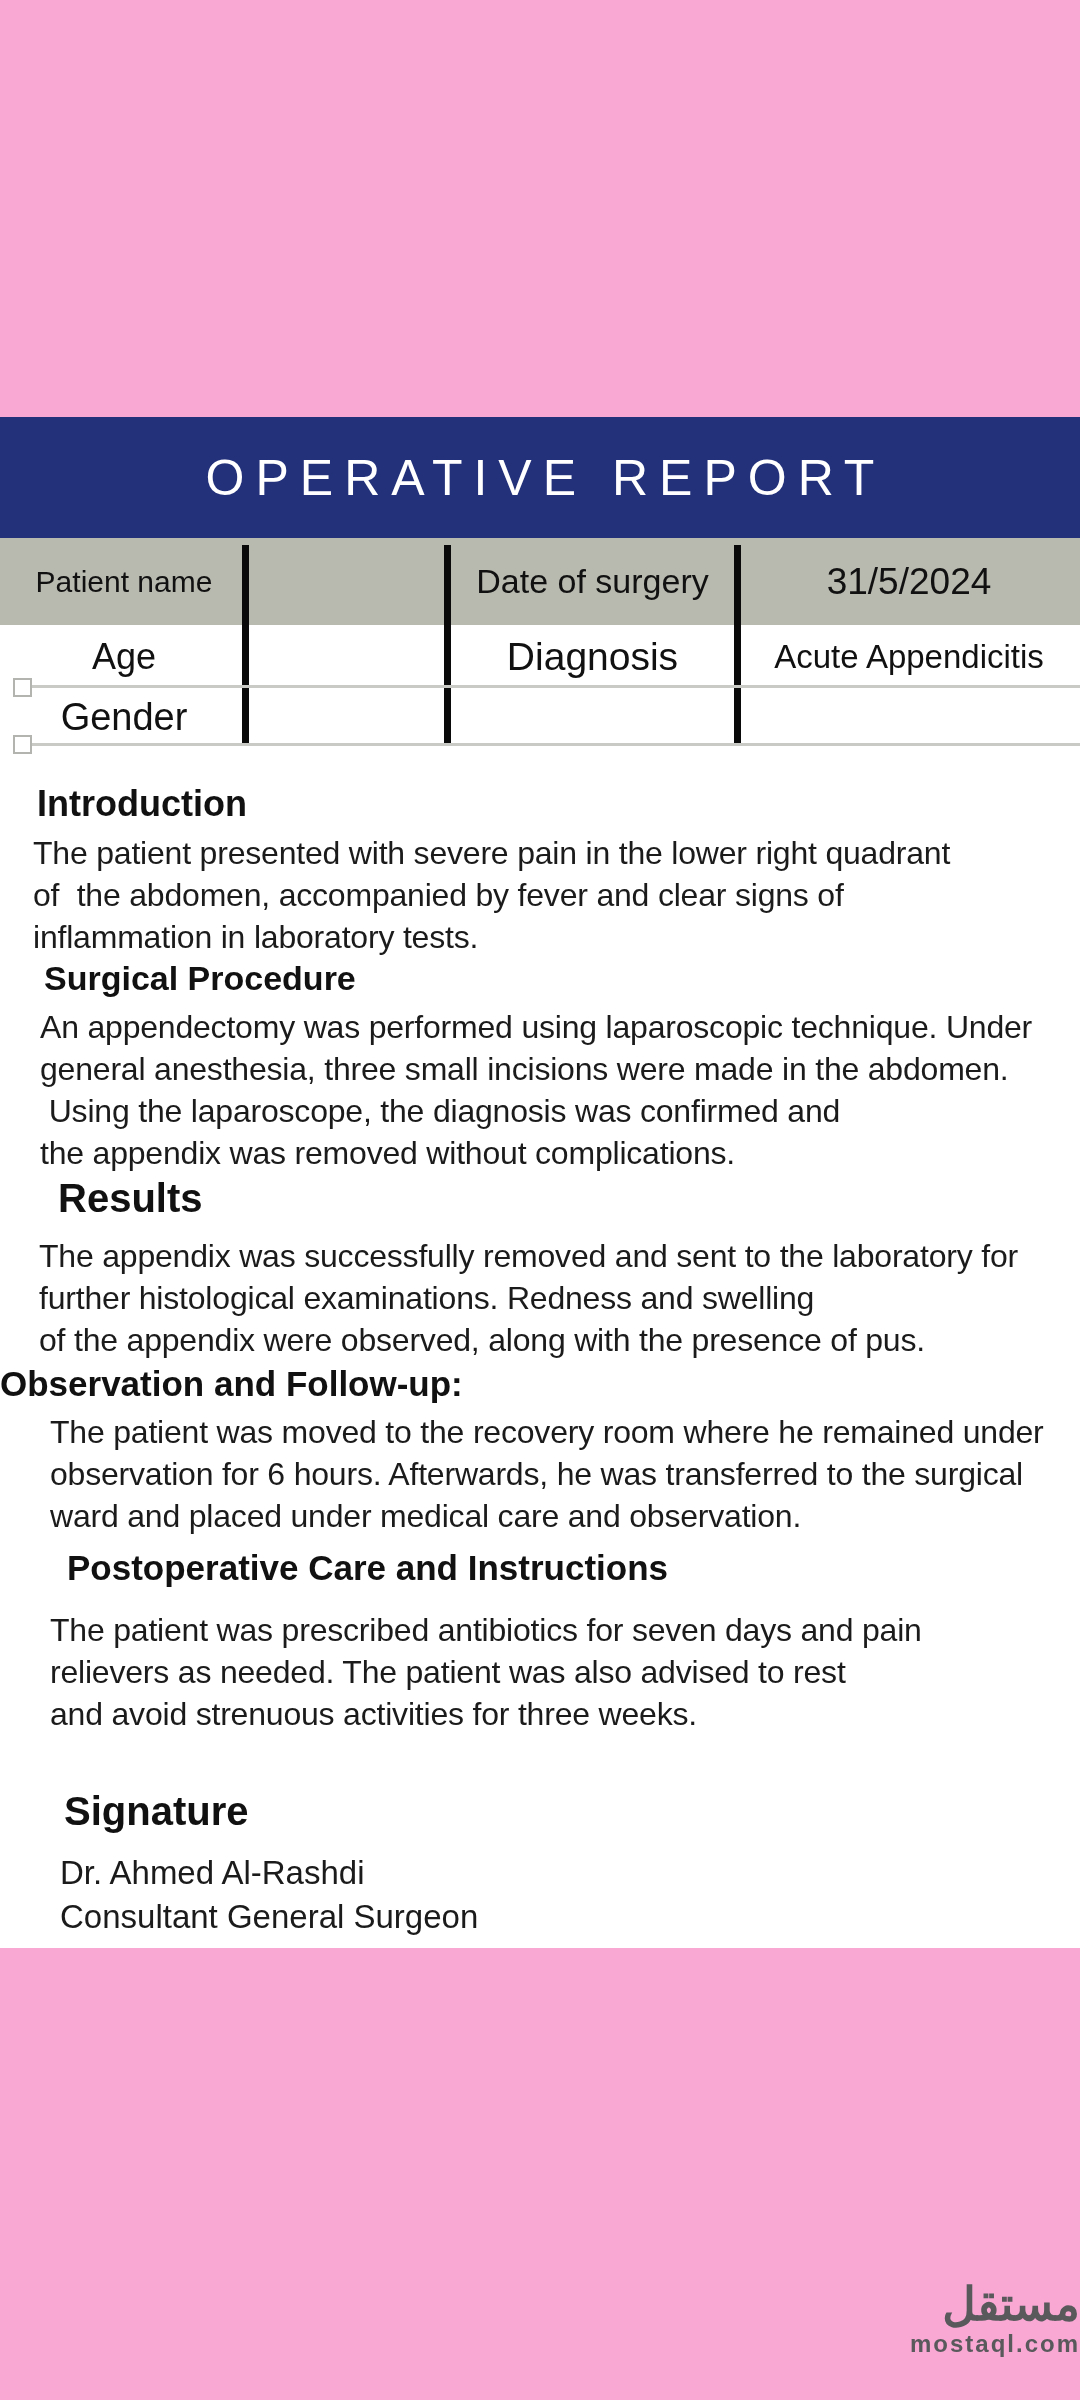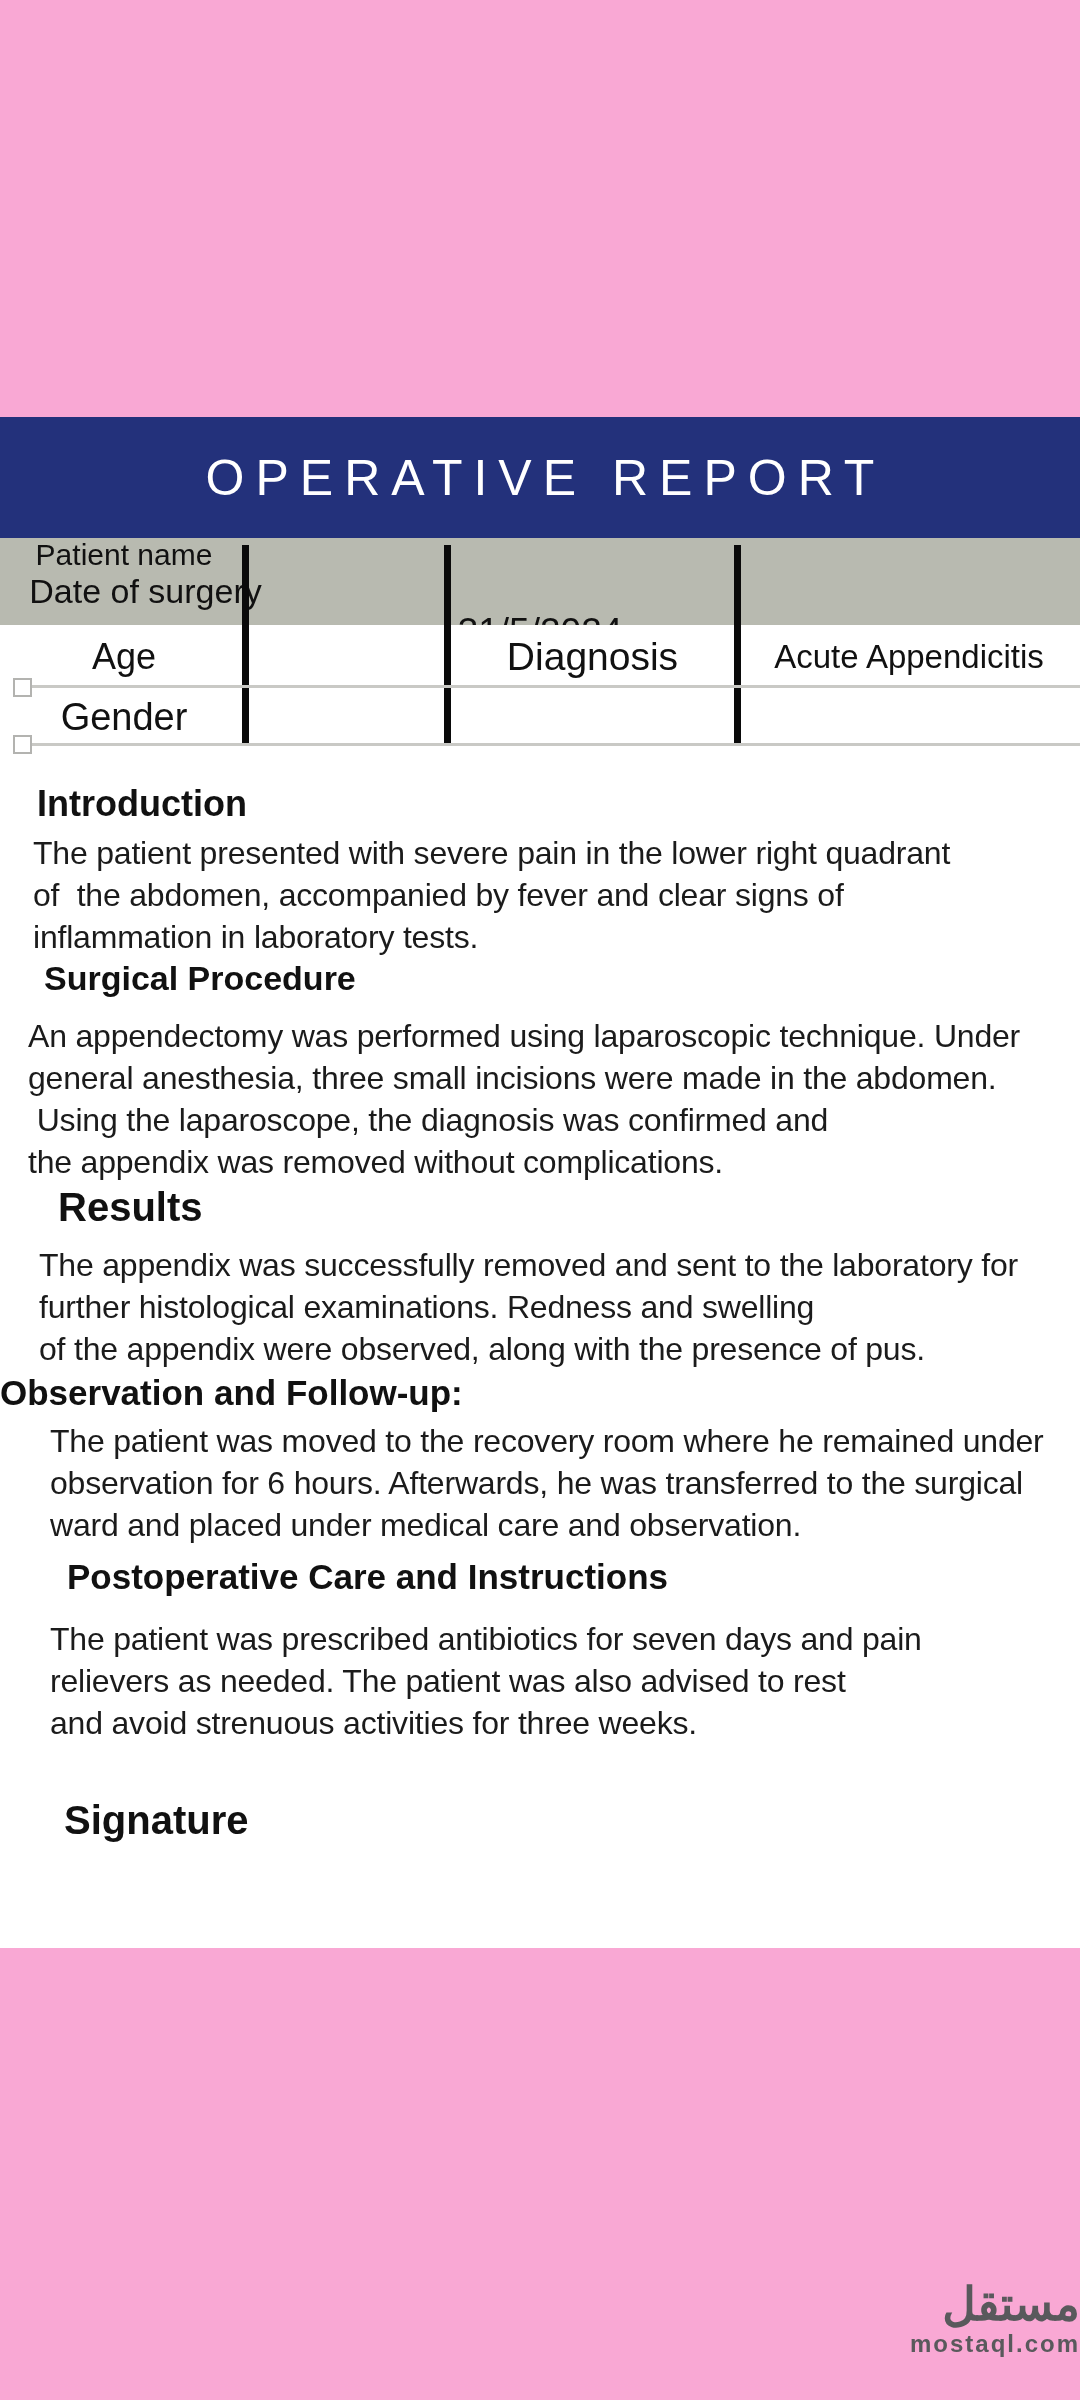--- a/index.html
+++ b/index.html
@@ -32,21 +32,21 @@
   .document {
     position: absolute; left: 0; top: 538px;
     width: 1080px; height: 1410px;
     background: #ffffff;
     color: #161616;
   }
 
   
   .ptable { position: relative; width: 1080px; height: 209px; }
   .trow { position: absolute; left: 0; width: 100%; display: flex; }
-  .r1 { top: 0; height: 87px; background: #B8BAB0; flex-direction: column; }
+  .r1 { top: 0; height: 87px; background: #B8BAB0; }
   .r2 { top: 87px; height: 63px; background: #ffffff; }
   .r3 { top: 150px; height: 59px; background: #ffffff; }
   .cell { display: flex; align-items: center; justify-content: center; color: #111; }
   .c1 { width: 248px; }
   .c2 { width: 199px; }
   .c3 { width: 291px; }
   .c4 { flex: 1; }
   .fs-patient { font-size: 30px; }
   .fs-age { font-size: 36px; }
   .fs-gender { font-size: 38px; }
@@ -73,21 +73,21 @@
   .doc-section h2 { margin: 0; font-weight: bold; color: #111111; }
   .para { margin: 0; font-size: 32px; line-height: 42px; color: #1b1b1b; letter-spacing: -0.2px; }
   .ln { display: block; white-space: pre-wrap; }
 
   .s-intro { margin-top: 36px; }
   .s-intro h2 { font-size: 36px; line-height: 42px; padding-left: 37px; }
   .s-intro .para { margin-top: 7px; padding-left: 33px; }
 
   .s-surgical { margin-top: 0px; }
   .s-surgical h2 { font-size: 34px; line-height: 41px; padding-left: 44px; }
-  .s-surgical .para { margin-top: 16px; padding-left: 28px; }
+  .s-surgical .para { margin-top: 7px; padding-left: 40px; }
 
   .s-results { margin-top: 0px; }
   .s-results h2 { font-size: 40px; line-height: 48px; padding-left: 58px; }
   .s-results .para { margin-top: 13px; padding-left: 39px; }
 
   .s-obs { margin-top: 2px; }
   .s-obs h2 { font-size: 35px; line-height: 41px; }
   .s-obs .para { margin-top: 7px; padding-left: 50px; }
 
   .s-postop { margin-top: 10px; }
@@ -185,20 +185,24 @@
       <h2>Postoperative Care and Instructions</h2>
       <div class="para">
         <span class="ln">The patient was prescribed antibiotics for seven days and pain</span>
         <span class="ln">relievers as needed. The patient was also advised to rest</span>
         <span class="ln">and avoid strenuous activities for three weeks.</span>
       </div>
     </section>
 
     <section class="doc-section s-signature">
       <h2>Signature</h2>
+      <div class="sig-lines">
+        <span class="ln">Dr. Ahmed Al-Rashdi</span>
+        <span class="ln">Consultant General Surgeon</span>
+      </div>
     </section>
 
   </div>
 
   <div class="footer-logo">
     <div class="logo-ar">مستقل</div>
     <div class="logo-domain">mostaql.com</div>
   </div>
 
 </div>

